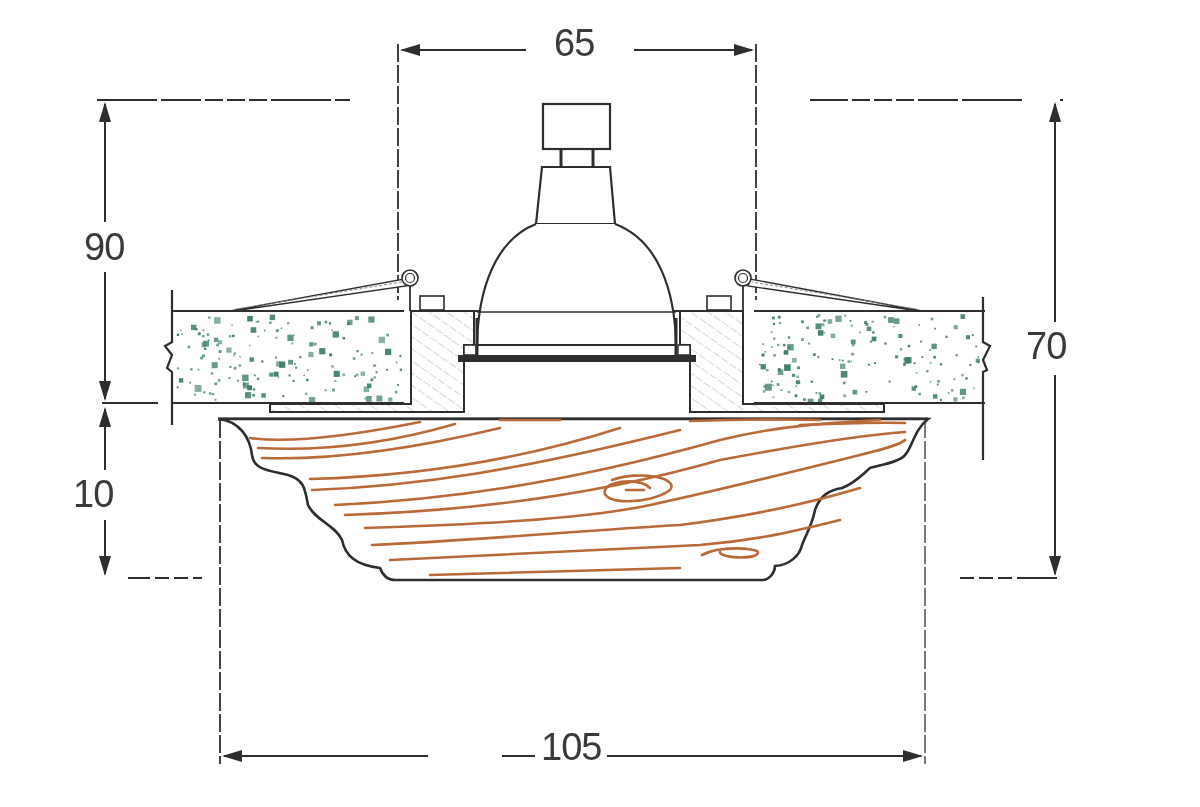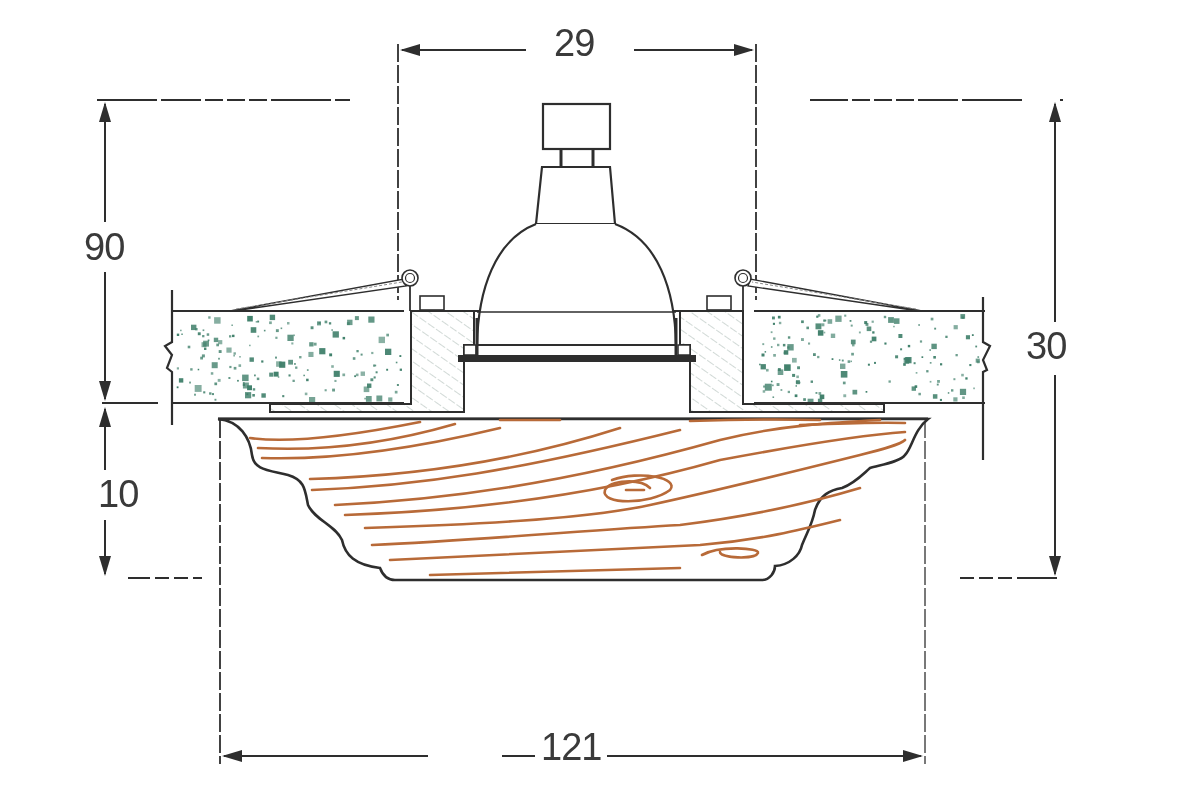--- a/index.html
+++ b/index.html
@@ -435,17 +435,17 @@
       <path d="M612,480 C640,470 680,478 670,490 C650,505 600,505 605,490 C610,480 640,478 650,488"></path>
       <path d="M626,490 L644,490"></path>
       <path d="M702,555 C720,545 760,548 758,553 C755,560 720,558 720,552"></path>
       <path d="M500,420 L560,420"></path>
       <path d="M690,421 C720,420 780,419 820,420"></path>
       <path d="M800,425 C830,424 870,422 905,423"></path>
     </g>
   </g>
 </svg>
 
-<span class="dim-label" style="left:548px; top:24px;">29</span>
+<span class="dim-label" style="left:548px; top:24px;">65</span>
 <span class="dim-label" style="left:78px; top:228px; background:transparent;">90</span>
-<span class="dim-label" style="left:92px; top:475px; background:transparent;">10</span>
-<span class="dim-label" style="left:1020px; top:327px; background:transparent;">30</span>
-<span class="dim-label" style="left:535px; top:728px;">121</span>
+<span class="dim-label" style="left:67px; top:475px; background:transparent;">10</span>
+<span class="dim-label" style="left:1020px; top:327px; background:transparent;">70</span>
+<span class="dim-label" style="left:535px; top:728px;">105</span>
 
 </body></html>

